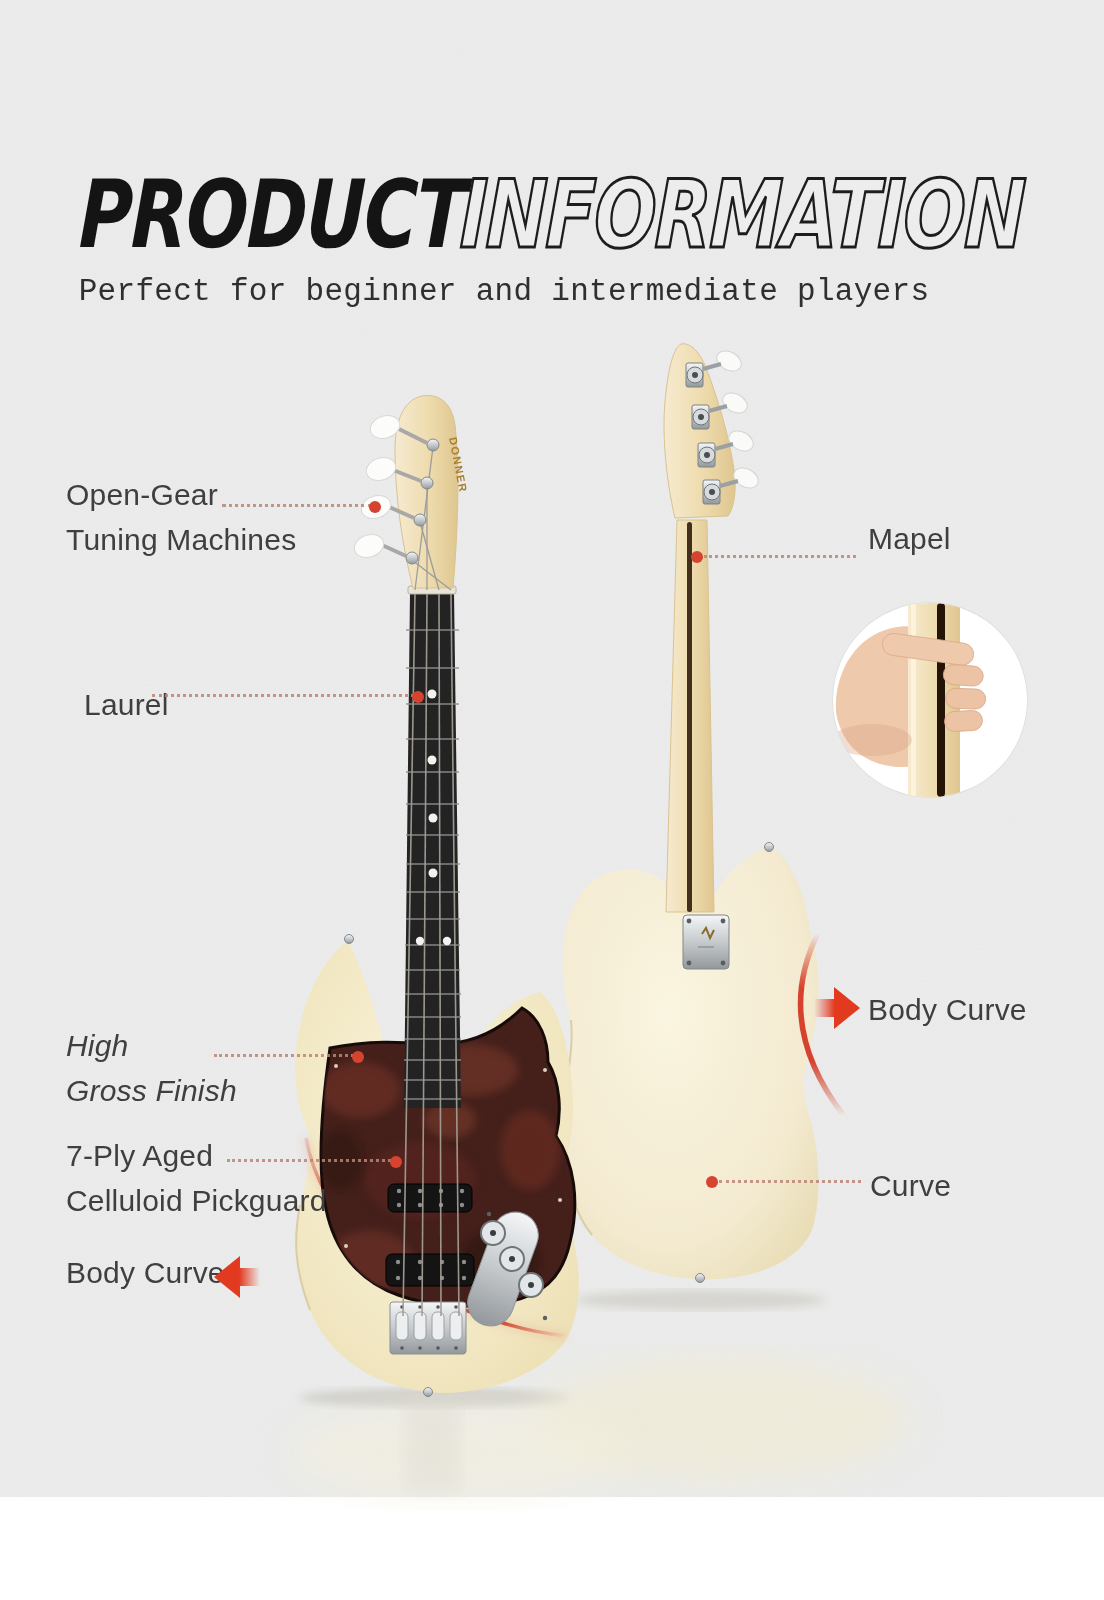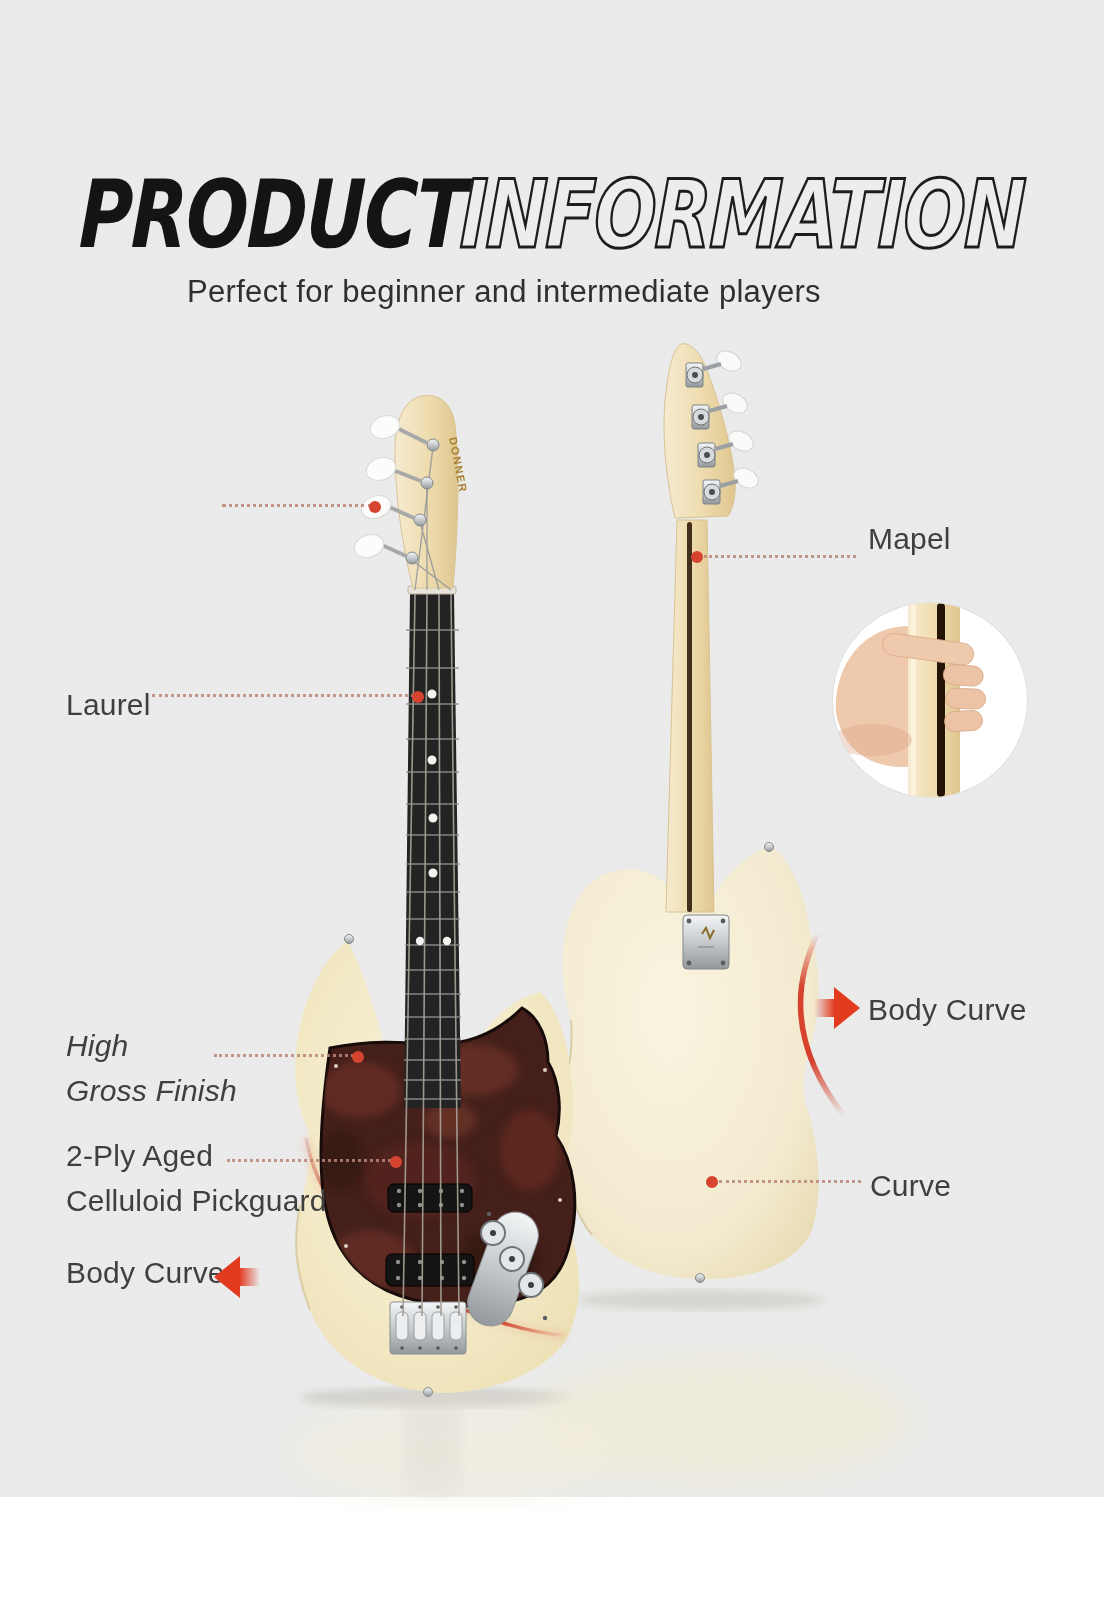--- a/index.html
+++ b/index.html
@@ -8,21 +8,21 @@
   .bg-gray{position:absolute;left:0;top:0;width:1104px;height:1497px;background:#ecedec;}
   .scene-svg{position:absolute;left:0;top:0;}
   
   .title{position:absolute;left:78px;top:168px;width:1010px;white-space:nowrap;}
   .title .solid,.title .outline{display:inline-block;font-style:italic;font-weight:700;
         font-size:94px;line-height:1;letter-spacing:-2px;transform:scaleX(.78) skewX(-2deg);
         transform-origin:left bottom;font-family:"DejaVu Sans","Liberation Sans",sans-serif;}
   .title .solid{color:#141414;}
   .title .outline{color:#ecedec;-webkit-text-stroke:3px #1d1d1d;margin-left:-118px;}
   .subtitle{position:absolute;left:0;top:274px;width:1008px;text-align:center;
-        font-size:31px;color:#2f2f2f;letter-spacing:.3px;}
+        font-size:31px;color:#2f2f2f;letter-spacing:.3px;font-family:Liberation Mono, monospace;}
   
   .label{position:absolute;font-size:30px;line-height:45px;color:#3f3f3f;
         white-space:pre-line;letter-spacing:.2px;}
   .dotline{position:absolute;height:0;border-top:3px dotted #bb8677;opacity:.85;}
   .cdot{position:absolute;width:12px;height:12px;border-radius:50%;background:#d64430;}
   .arrow{position:absolute;}
 </style>
 </head>
 <body>
 
@@ -347,33 +347,35 @@
       </g>
     </g>
   </svg>
 
   <div class="title">
     <span class="solid">PRODUCT</span>
     <span class="outline">INFORMATION</span>
   </div>
   <div class="subtitle">Perfect for beginner and intermediate players</div>
 
+  <div class="label" style="left:66px;top:472px;">Open-Gear
+Tuning Machines</div>
   <div class="dotline" style="left:222px;top:504px;width:150px;"></div>
   <div class="cdot" style="left:369px;top:501px;"></div>
 
-  <div class="label" style="left:66px;top:682px;">Laurel</div>
+  <div class="label" style="left:84px;top:682px;">Laurel</div>
   <div class="dotline" style="left:152px;top:694px;width:262px;"></div>
   <div class="cdot" style="left:412px;top:691px;"></div>
 
   <div class="label" style="left:66px;top:1023px;font-style:italic;">High
 Gross Finish</div>
   <div class="dotline" style="left:214px;top:1054px;width:140px;"></div>
   <div class="cdot" style="left:352px;top:1051px;"></div>
 
-  <div class="label" style="left:66px;top:1133px;">2-Ply Aged
+  <div class="label" style="left:66px;top:1133px;">7-Ply Aged
 Celluloid Pickguard</div>
   <div class="dotline" style="left:227px;top:1159px;width:164px;"></div>
   <div class="cdot" style="left:390px;top:1156px;"></div>
 
   <div class="label" style="left:66px;top:1250px;">Body Curve</div>
   <svg class="arrow" style="left:214px;top:1254px;" width="46" height="46" viewBox="0 0 46 46">
     <defs>
         <linearGradient id="gaL" x1="0" y1="0" x2="1" y2="0">
       <stop offset="0" stop-color="#e23a1f"></stop>
           <stop offset="0.55" stop-color="#e23a1f"></stop>

